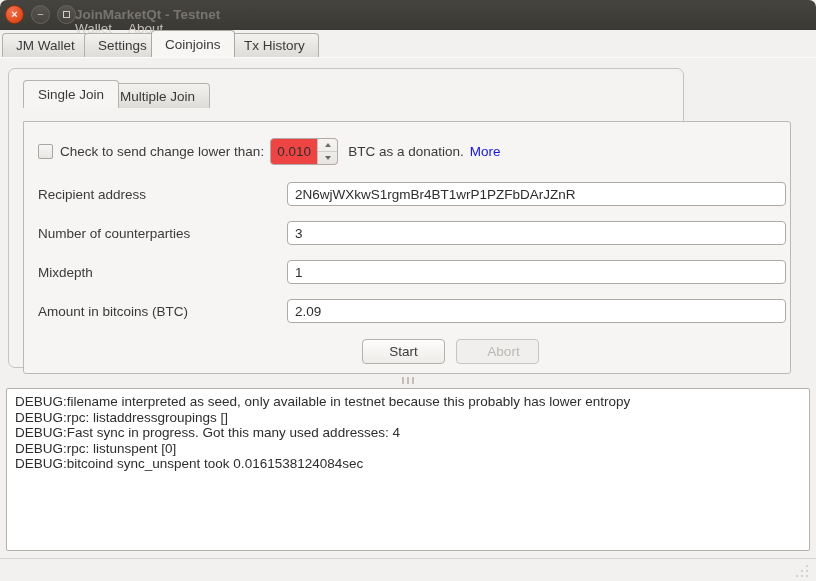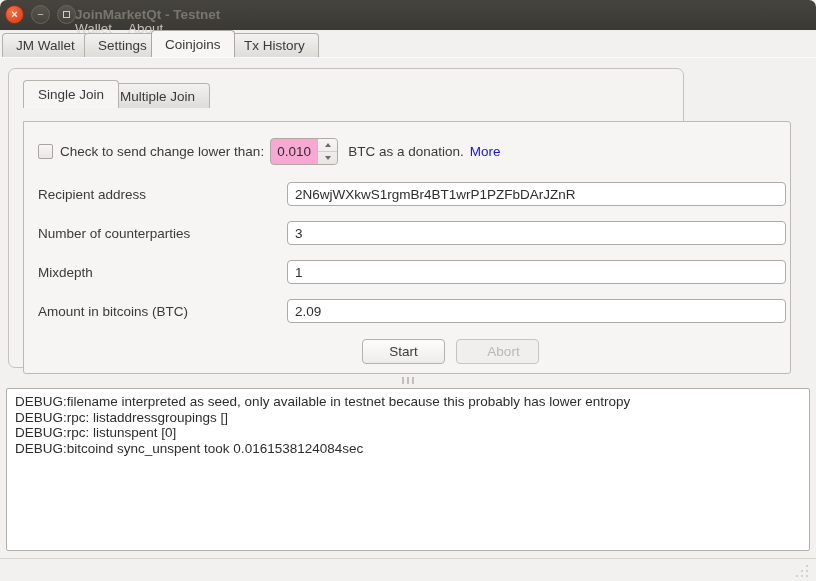--- a/index.html
+++ b/index.html
@@ -105,21 +105,21 @@
     position:absolute; left:14px; top:16px; height:27px;
     display:flex; align-items:center; white-space:nowrap;
   }
   .checkbox {
     width:15px; height:15px; border:1px solid #A9A6A1; border-radius:2px;
     background:linear-gradient(#F7F6F5,#E9E7E4); margin-right:7px;
   }
   .donation-label { font-size:13.5px; color:#3A3A3A; margin-right:6px; }
   .spinbox {
     display:flex; height:27px; border:1px solid #AEABA6; border-radius:4px;
-    background:#f9a8d4; overflow:hidden; margin-right:10px;
+    background:#ef4444; overflow:hidden; margin-right:10px;
   }
   .spinbox input {
     width:46px; height:25px; border:none; outline:none;
     font-family:inherit; font-size:13.5px; color:#2E2E2E;
     padding-left:6px; background:transparent;
   }
   .spinbtns {
     width:20px; display:flex; flex-direction:column;
     border-left:1px solid #C4C1BC; background:linear-gradient(#F6F5F4,#E8E6E3);
   }
@@ -265,20 +265,21 @@
     <span class="splitter-dots">
         <span></span>
         <span></span>
         <span></span>
       </span>
   </div>
 
   <div class="logbox">
     <div class="logline">DEBUG:filename interpreted as seed, only available in testnet because this probably has lower entropy</div>
     <div class="logline">DEBUG:rpc: listaddressgroupings []</div>
+    <div class="logline">DEBUG:Fast sync in progress. Got this many used addresses: 4</div>
     <div class="logline">DEBUG:rpc: listunspent [0]</div>
     <div class="logline">DEBUG:bitcoind sync_unspent took 0.0161538124084sec</div>
   </div>
 
   <div class="statusbar">
     <span class="resize-grip">
       <i class="g1"></i>
         <i class="g2"></i>
         <i class="g3"></i>
         <i class="g4"></i>

